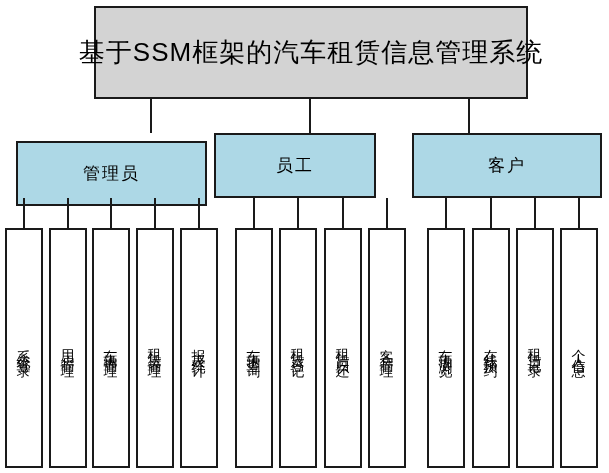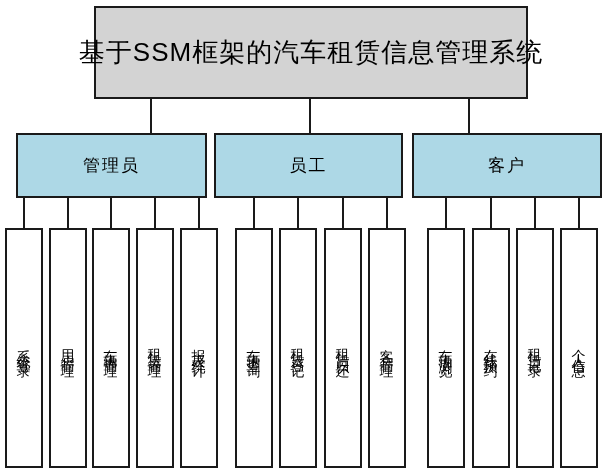--- a/index.html
+++ b/index.html
@@ -37,22 +37,22 @@
     white-space: nowrap;
   }
 
   .branch-box {
     top: 133px;
     height: 65px;
     background: #add8e6;
     font-size: 17px;
     letter-spacing: 2px;
   }
-  .branch-admin    { left: 16px;  width: 191px; }
-  .branch-staff    { left: 214px; width: 189px; text-align: right; }
+  .branch-admin    { left: 16px;  width: 191px; margin-top: 8px; }
+  .branch-staff    { left: 214px; width: 162px; text-align: right; }
   .branch-customer { left: 412px; width: 190px; text-align: right; }
 
   .leaf-box {
     top: 228px;
     width: 38px; height: 240px;
     background: #ffffff;
     font-size: 14px;
     writing-mode: vertical-rl;
     text-orientation: upright;
     letter-spacing: 5px;

